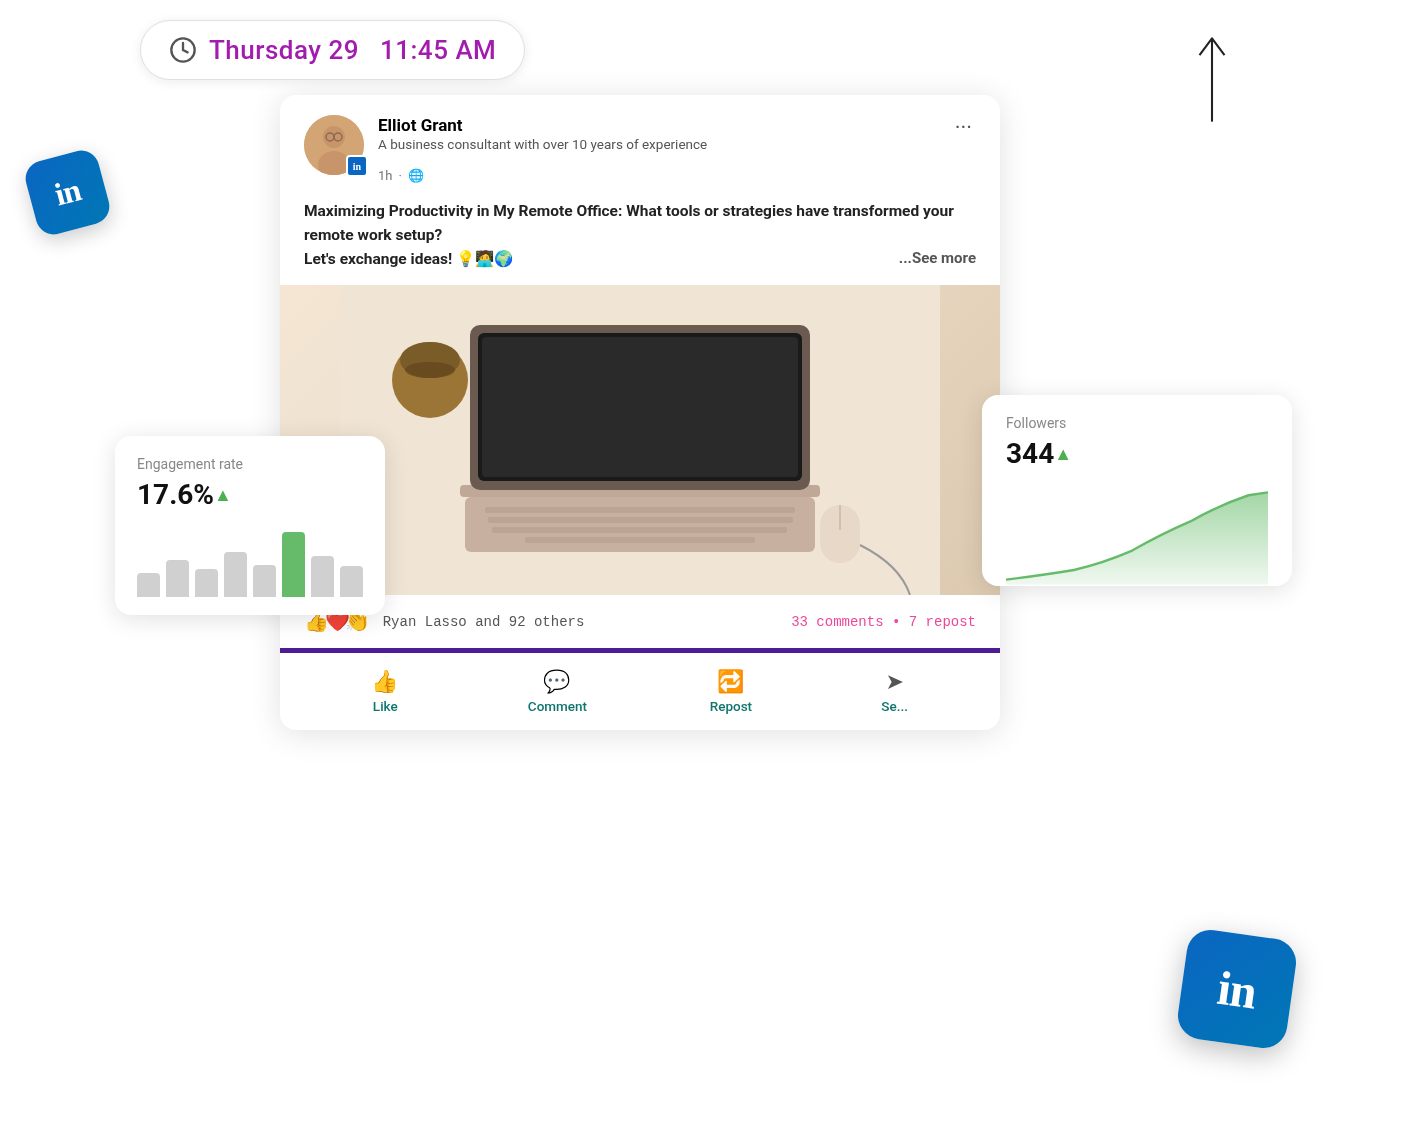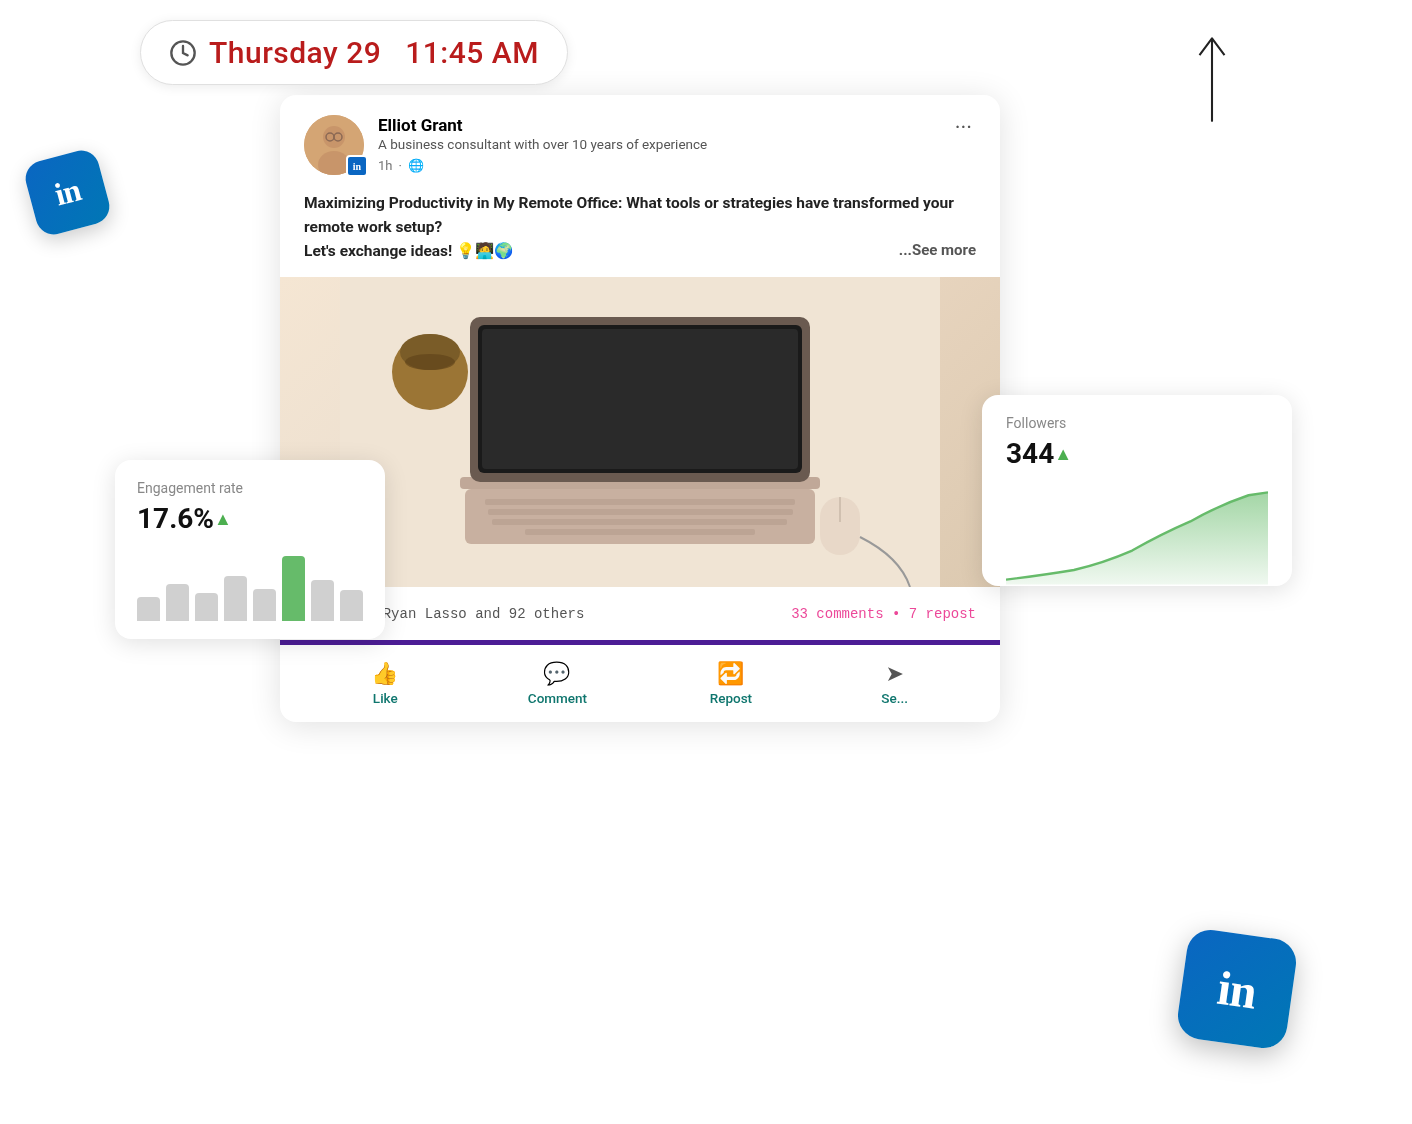--- a/index.html
+++ b/index.html
@@ -35,23 +35,23 @@
       z-index: 10;
     }
 
     .clock-icon {
       width: 28px;
       height: 28px;
       color: #555;
     }
 
     .clock-text {
-      font-size: 30px;
+      font-size: 26px;
       font-weight: 500;
-      color: #b91c1c;
+      color: #a21caf;
       letter-spacing: 0.5px;
     }
 
     
     .linkedin-icon-tl {
       position: absolute;
       top: 155px;
       left: 30px;
       width: 75px;
       height: 75px;
@@ -178,21 +178,21 @@
 
     .author-bio {
       font-size: 13.5px;
       color: #555;
       margin-top: 1px;
     }
 
     .post-time {
       font-size: 13px;
       color: #777;
-      margin-top: 6px;
+      margin-top: 16px;
       display: flex;
       align-items: center;
       gap: 6px;
     }
 
     .globe-icon {
       font-size: 13px;
     }
 
     .post-more {
@@ -290,21 +290,21 @@
 
     .action-label {
       font-size: 13.5px;
       color: #0f766e;
       font-weight: 500;
     }
 
     
     .engagement-card {
       position: absolute;
-      top: 460px;
+      top: 436px;
       left: 115px;
       width: 270px;
       background: #fff;
       border-radius: 16px;
       box-shadow: 0 4px 24px rgba(0,0,0,0.12);
       padding: 20px 22px 18px;
       z-index: 12;
     }
 
     .card-label {

